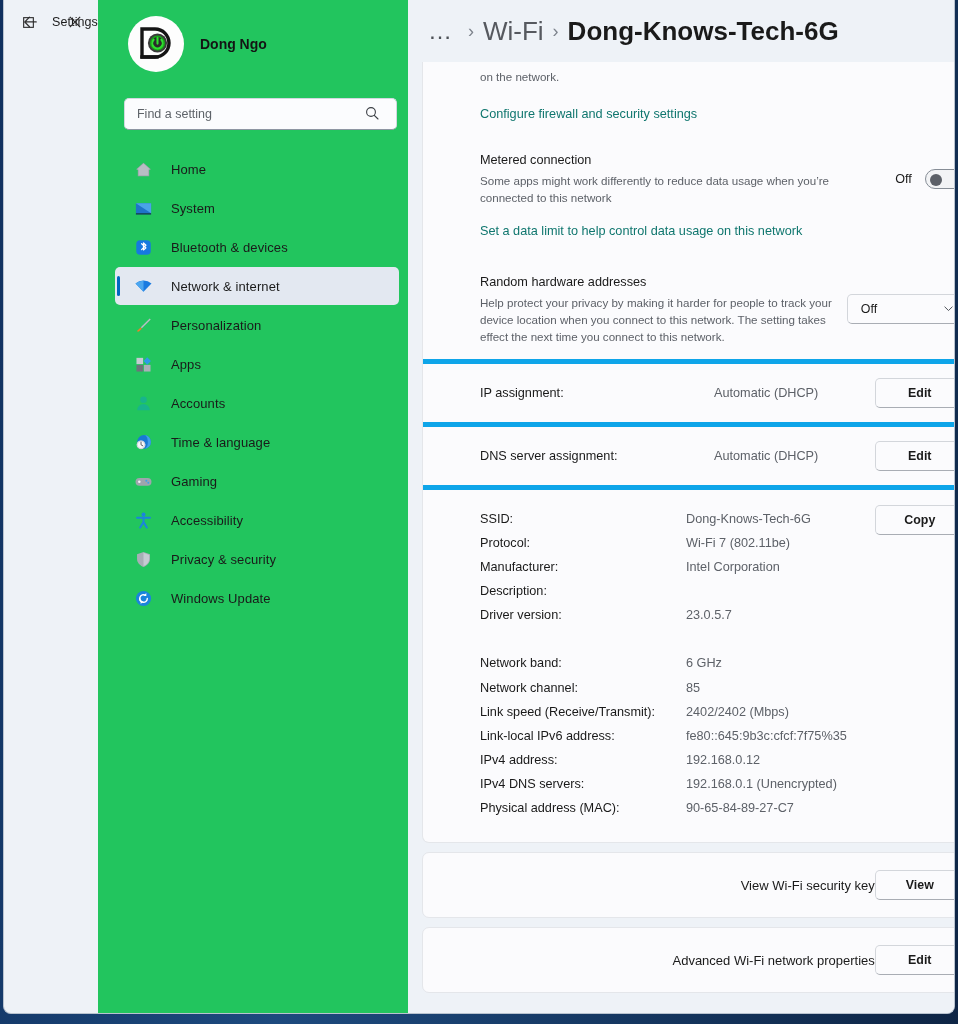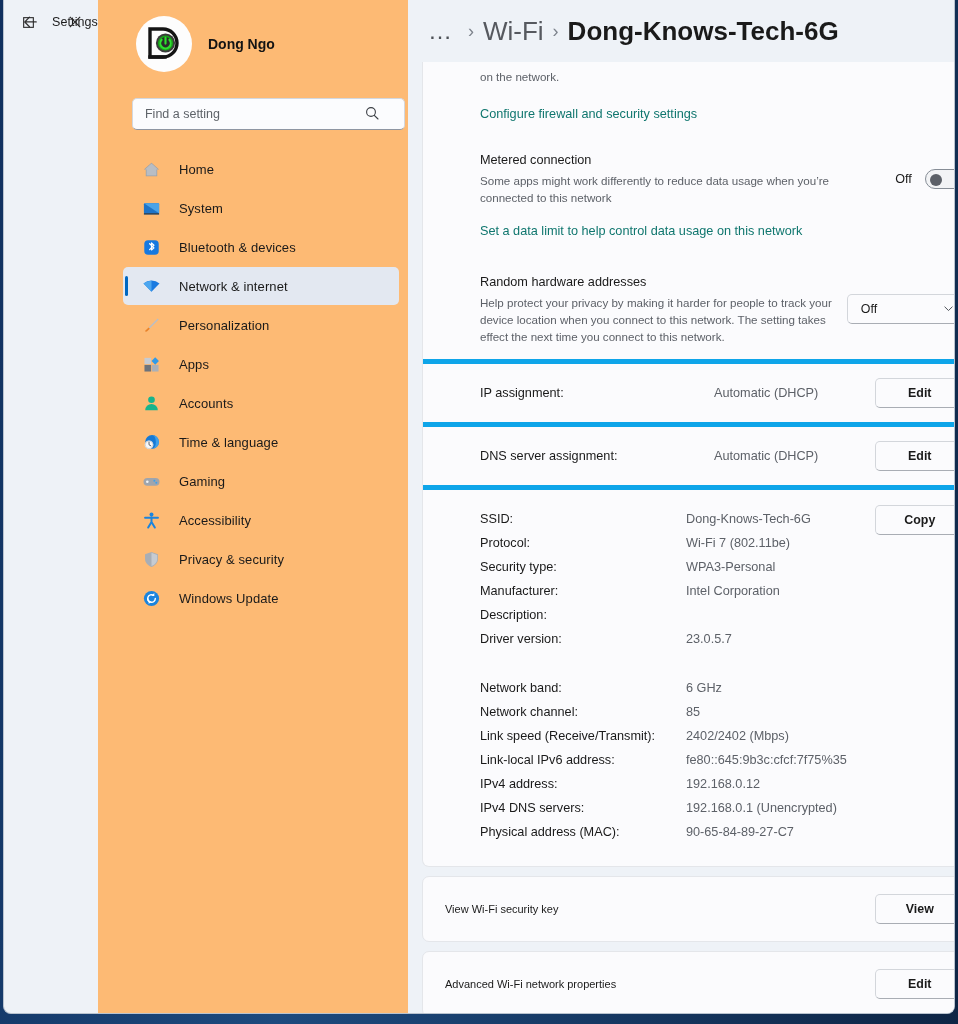--- a/index.html
+++ b/index.html
@@ -52,22 +52,22 @@
     display: flex; align-items: center; justify-content: center;
     cursor: pointer; color: #2a2a2a;
   }
 
   
   #body { flex: 1 1 auto; display: flex; min-height: 0; }
 
   
   #sidebar {
     width: 310px; flex: 0 0 310px;
-    background: #fdba74;
-    padding: 0 0 0 16px;
+    background: #22c55e;
+    padding: 0 0 0 8px;
     overflow: hidden;
   }
   .profile {
     display: flex; align-items: center;
     margin: 12px 0 0 18px;
     padding: 4px; border-radius: 6px;
     cursor: pointer; width: 250px;
   }
   .avatar {
     width: 56px; height: 56px; border-radius: 50%;
@@ -227,21 +227,21 @@
   .dt-row { display: flex; line-height: 24.1px; }
   .dt-key { font-size: 12.7px; color: #1a1a1a; width: 206px; flex: 0 0 206px; }
   .dt-val { font-size: 12.7px; color: #5d6168; }
   .detail-gap { height: 24px; }
 
   
   .simple-row {
     padding: 0 22px 0 22px; height: 64px;
     display: flex; align-items: center;
   }
-  .simple-label { font-size: 11px; color: #1a1a1a; flex: 1 1 auto; }
+  .simple-label { font-size: 13px; color: #1a1a1a; flex: 1 1 auto; text-align: right; }
 
   
   #scrollbar {
     position: absolute; right: 8px; top: 62px; bottom: 0; width: 12px;
     cursor: pointer;
   }
   #scrollthumb {
     position: absolute; left: 4px; top: 265px; width: 3px;
     height: 610px; background: #8f949c; border-radius: 2px;
   }
@@ -511,24 +511,20 @@
 
                 <div class="dt-row">
                   <span class="dt-key">SSID:</span>
                   <span class="dt-val">Dong-Knows-Tech-6G</span>
                 </div>
                 <div class="dt-row">
                   <span class="dt-key">Protocol:</span>
                   <span class="dt-val">Wi-Fi 7 (802.11be)</span>
                 </div>
                 <div class="dt-row">
-                  <span class="dt-key">Security type:</span>
-                  <span class="dt-val">WPA3-Personal</span>
-                </div>
-                <div class="dt-row">
                   <span class="dt-key">Manufacturer:</span>
                   <span class="dt-val">Intel Corporation</span>
                 </div>
                 <div class="dt-row">
                   <span class="dt-key">Description:</span>
                 </div>
                 <div class="dt-row">
                   <span class="dt-key">Driver version:</span>
                   <span class="dt-val">23.0.5.7</span>
                 </div>

